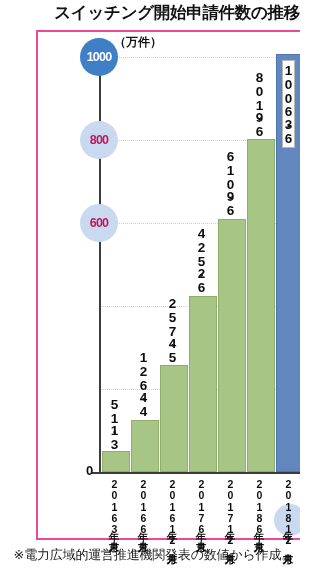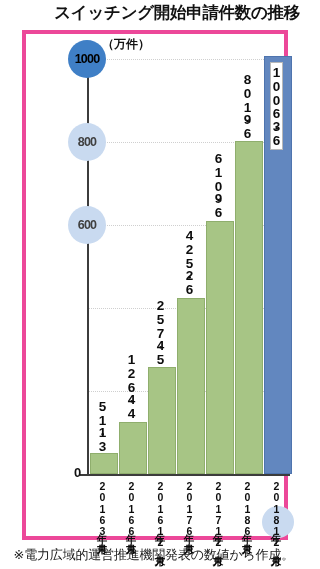--- a/index.html
+++ b/index.html
@@ -25,25 +25,25 @@
     font-size: 16.5px;
     font-weight: bold;
     color: #121212;
     letter-spacing: -0.3px;
     white-space: nowrap;
   }
 
   
   #chart-frame {
     position: absolute;
-    left: 22px;
+    left: 36px;
     top: 30px;
     width: 266px;
     height: 510px;
-    border: 4px solid #ec4899;
+    border: 2px solid #ec4899;
     background: #ffffff;
     box-sizing: border-box;
   }
 
   
   #plot-area {
     position: absolute;
     left: 0;
     top: 0;
     width: 100%;
@@ -84,25 +84,25 @@
     border-radius: 50%;
     display: flex;
     align-items: center;
     justify-content: center;
     font-size: 12.5px;
     font-weight: bold;
     letter-spacing: -0.8px;
   }
   .y-badge.light {
     background: #c9daf0;
-    color: #404040;
+    color: #be185d;
   }
   .y-badge.dark {
     background: #3f7fc6;
-    color: #000000;
+    color: #ffffff;
   }
 
   #unit-label {
     position: absolute;
     font-size: 12px;
     font-weight: bold;
     color: #141414;
     white-space: nowrap;
   }
 

